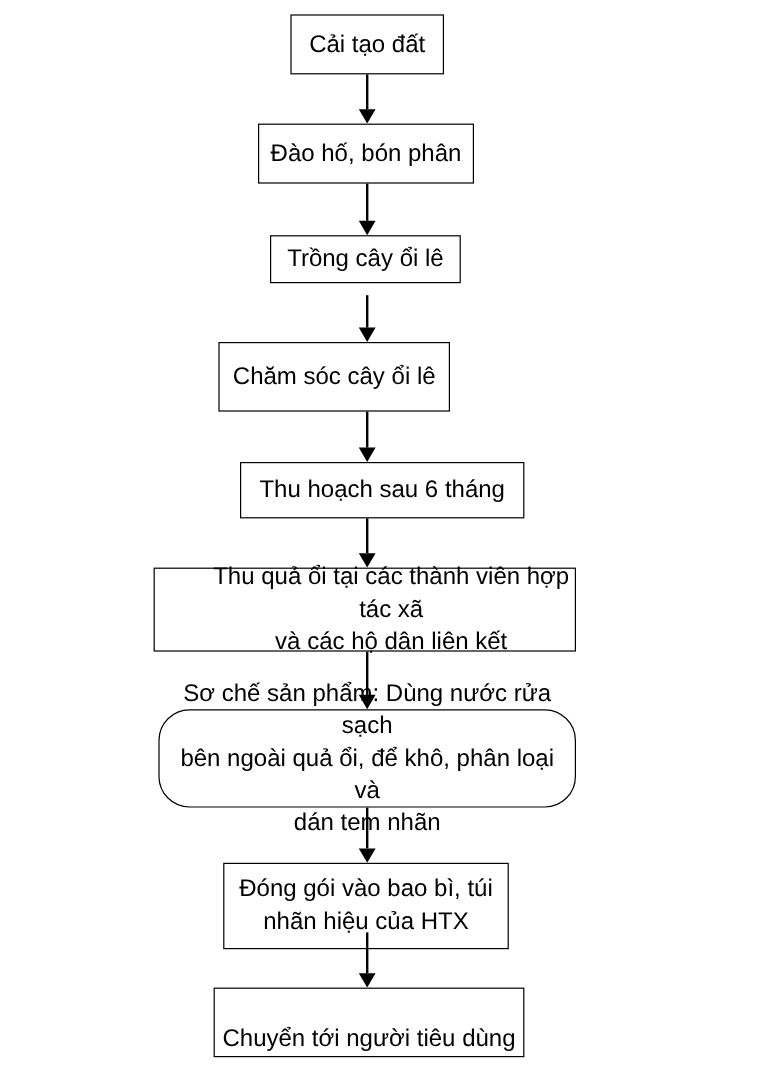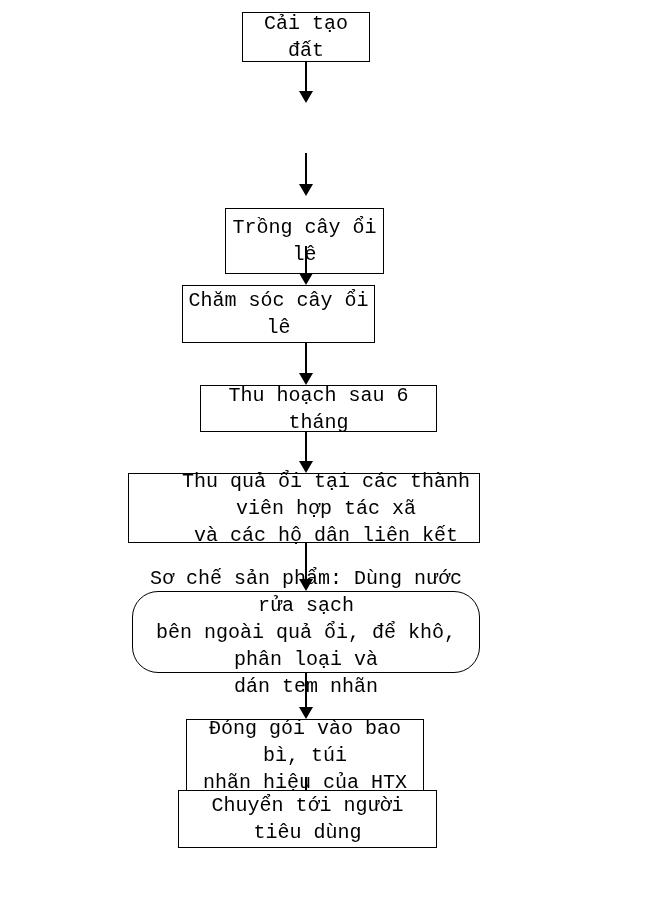--- a/index.html
+++ b/index.html
@@ -5,21 +5,21 @@
   html, body {
     margin: 0;
     padding: 0;
     background: #ffffff;
   }
   #canvas {
     position: relative;
     width: 649px;
     height: 902px;
     background: #ffffff;
-    font-family: Liberation Mono, monospace;
+    font-family: Liberation Sans, sans-serif;
     overflow: hidden;
   }
   .step-box {
     position: absolute;
     box-sizing: border-box;
     border: 1.5px solid #000000;
     background: #ffffff;
     display: flex;
     align-items: center;
     justify-content: center;
@@ -48,27 +48,27 @@
   .flow-arrow .head {
     width: 0;
     height: 0;
     border-left: 7px solid transparent;
     border-right: 7px solid transparent;
     border-top: 12px solid #000000;
   }
   
   .b1 { left: 242px; top: 12px;  width: 128px; height: 50px; }
   .b2 { left: 215px; top: 103px; width: 180px; height: 50px; }
-  .b3 { left: 225px; top: 196px; width: 159px; height: 66px; margin-top: 12px; }
+  .b3 { left: 225px; top: 196px; width: 159px; height: 40px; }
   .b4 { left: 182px; top: 285px; width: 193px; height: 58px; }
   .b5 { left: 200px; top: 385px; width: 237px; height: 47px; }
   .b6 { left: 128px; top: 473px; width: 352px; height: 70px; padding-left: 44px; }
   .b7 { left: 132px; top: 591px; width: 348px; height: 82px; border-radius: 26px; }
   .b8 { left: 186px; top: 719px; width: 238px; height: 72px; }
-  .b9 { left: 178px; top: 790px; width: 259px; height: 58px; }
+  .b9 { left: 178px; top: 823px; width: 259px; height: 58px; align-items: flex-end; }
   
   .a1 { top: 62px;  height: 41px; }
   .a2 { top: 153px; height: 43px; }
   .a3 { top: 246px; height: 39px; }
   .a4 { top: 343px; height: 42px; }
   .a5 { top: 432px; height: 41px; }
   .a6 { top: 543px; height: 48px; }
   .a7 { top: 673px; height: 46px; }
   .a8 { top: 777px; height: 46px; }
 </style>
@@ -79,20 +79,23 @@
 
   <div class="step-box b1">
     <span class="step-label">Cải tạo đất</span>
   </div>
 
   <div class="flow-arrow a1">
     <span class="stem"></span>
     <span class="head"></span>
   </div>
 
+  <div class="step-box b2">
+    <span class="step-label">Đào hố, bón phân</span>
+  </div>
 
   <div class="flow-arrow a2">
     <span class="stem"></span>
     <span class="head"></span>
   </div>
 
   <div class="step-box b3">
     <span class="step-label">Trồng cây ổi lê</span>
   </div>
 

